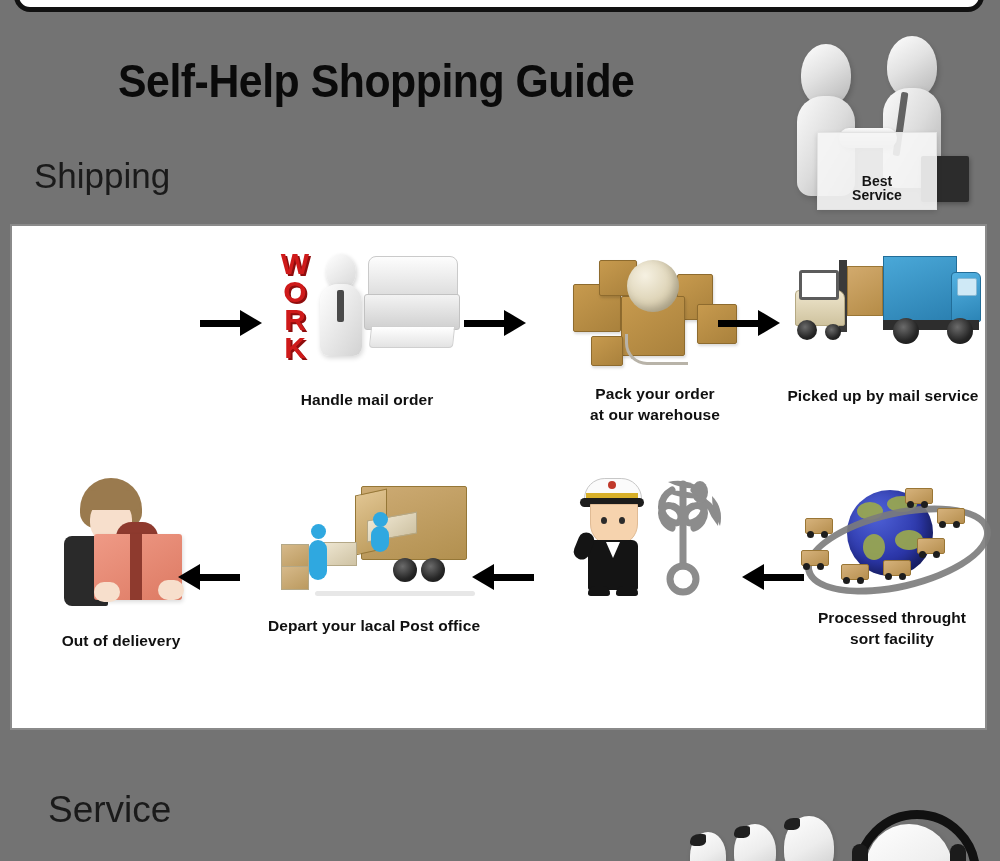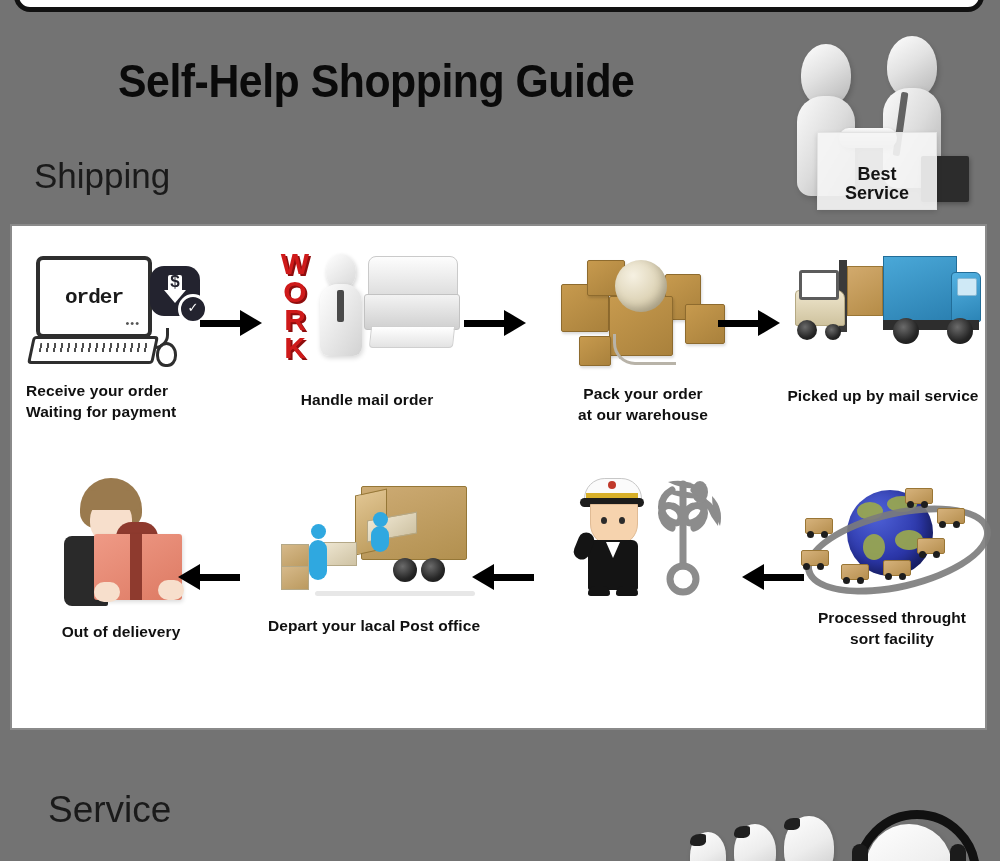--- a/index.html
+++ b/index.html
@@ -130,21 +130,21 @@
     background: rgba(246,246,246,.9);
     border: 1px solid #e3e3e3;
     box-shadow: 0 2px 5px rgba(0,0,0,.13);
     display: flex;
     align-items: flex-end;
     justify-content: center;
     padding-bottom: 6px;
     box-sizing: border-box;
   }
   .hs-sign-text {
-    font-size: 18px;
+    font-size: 14px;
     font-weight: bold;
     line-height: 1.05;
     text-align: center;
     color: #141414;
     white-space: pre-line;
   }
   .hs-case {
     position: absolute;
     left: 128px;
     top: 120px;
@@ -659,41 +659,20 @@
     <div class="hs-sign">
       <div class="hs-sign-text">Best
 Service</div>
     </div>
   </div>
 
   <div class="flow-box">
 
     <div class="flow-row row1">
 
-      <div class="step" style="left:4px; top:18px; width:204px;">
-        <div class="step-art art-monitor">
-          <div class="mon-screen">
-            <span class="mon-text">order</span>
-            <span class="mon-dots">•••</span>
-          </div>
-          <div class="mon-cord"></div>
-          <div class="mon-keyboard">
-            <div class="mon-keys"></div>
-          </div>
-          <div class="mon-mouse"></div>
-          <div class="pay-badge">
-            <div class="pay-stem"></div>
-            <div class="pay-dollar">$</div>
-            <div class="pay-arrow"></div>
-            <div class="pay-check">✓</div>
-          </div>
-        </div>
-        <div class="step-label" style="margin-top:16px; text-align:left; padding-left:10px;">Receive your order
-Waiting for payment</div>
-      </div>
 
       <div class="arrow right" style="left:188px; top:78px;">
         <div class="shaft"></div>
           <div class="headR"></div>
       </div>
 
       <div class="step" style="left:255px; top:14px; width:200px;">
         <div class="step-art art-work">
           <div class="work-letters">W<br>O<br>R<br>K</div>
           <div class="work-man-head"></div>
@@ -704,21 +683,21 @@
           <div class="printer-tray"></div>
         </div>
         <div class="step-label" style="margin-top:26px;">Handle mail order</div>
       </div>
 
       <div class="arrow right" style="left:452px; top:78px;">
         <div class="shaft"></div>
           <div class="headR"></div>
       </div>
 
-      <div class="step" style="left:536px; top:18px; width:190px;">
+      <div class="step" style="left:548px; top:18px; width:190px;">
         <div class="step-art art-pack">
           <div class="pbox" style="left:8px; top:34px; width:46px; height:46px;"></div>
           <div class="pbox" style="left:34px; top:10px; width:36px; height:34px;"></div>
           <div class="pbox" style="left:112px; top:24px; width:34px; height:44px;"></div>
           <div class="pbox" style="left:132px; top:54px; width:38px; height:38px;"></div>
           <div class="pbox" style="left:56px; top:46px; width:62px; height:58px;"></div>
           <div class="pbox" style="left:26px; top:86px; width:30px; height:28px;"></div>
           <div class="pglobe"></div>
           <div class="pcord"></div>
         </div>
@@ -757,21 +736,21 @@
           <div class="gf-hair"></div>
           <div class="gf-face"></div>
           <div class="gf-fringe"></div>
           <div class="gf-coat"></div>
           <div class="gf-bow"></div>
           <div class="gf-gift"></div>
           <div class="gf-ribbon-v"></div>
           <div class="gf-hand" style="left:48px; top:104px;"></div>
           <div class="gf-hand" style="left:112px; top:102px;"></div>
         </div>
-        <div class="step-label" style="margin-top:14px;">Out of delievery</div>
+        <div class="step-label" style="margin-top:23px;">Out of delievery</div>
       </div>
 
       <div class="arrow left" style="left:166px; top:90px;">
         <div class="shaft"></div>
           <div class="headL"></div>
       </div>
 
       <div class="step" style="left:232px; top:6px; width:260px;">
         <div class="step-art art-post">
           <div class="po-box-big"></div>

